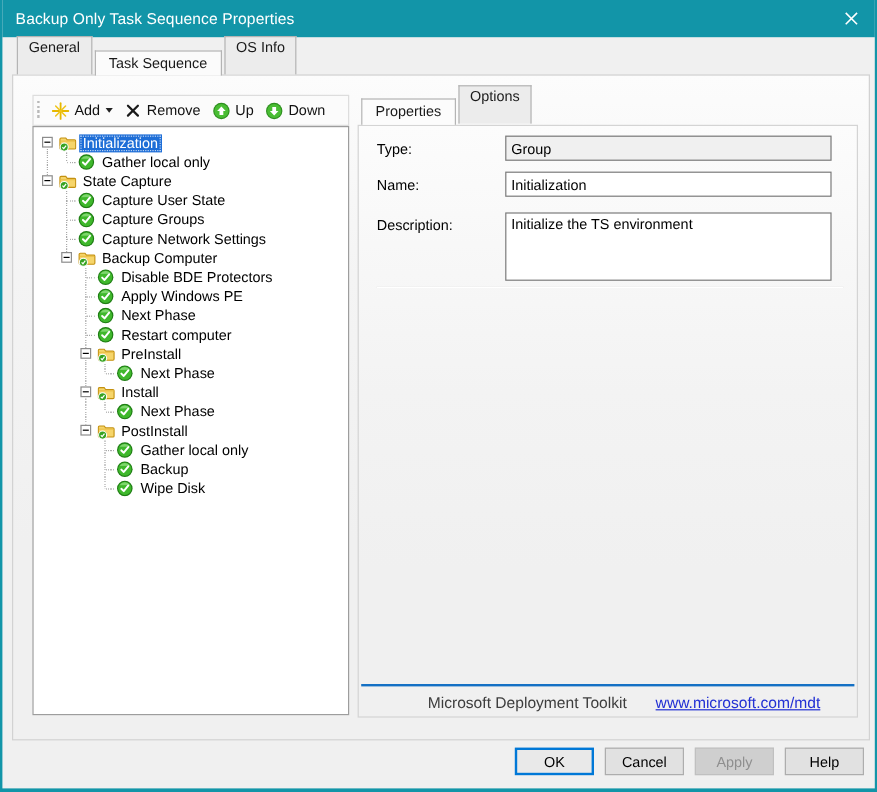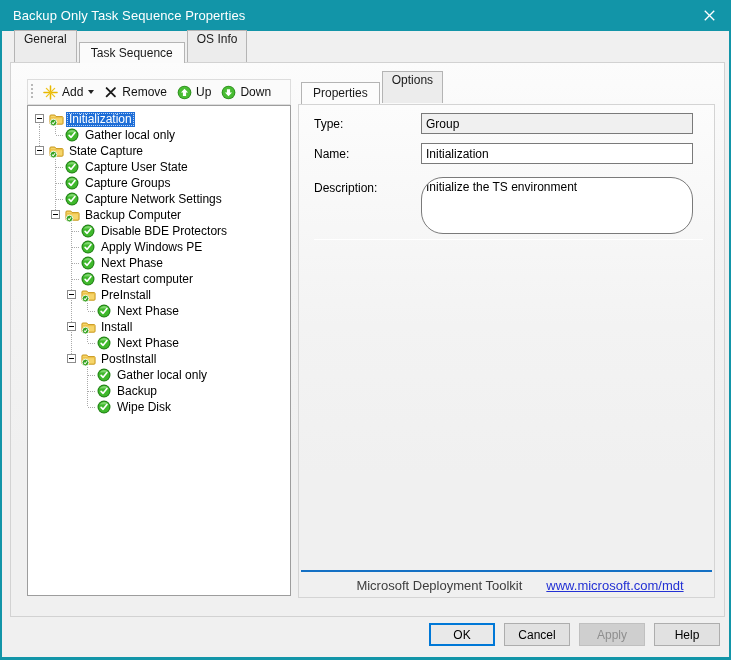--- a/index.html
+++ b/index.html
@@ -413,21 +413,21 @@
     </div>
 
     <div class="subpage">
       <span class="flabel" style="top:12px">Type:</span>
       <input class="tbox ro" style="top: 8px;" readonly="" value="Group">
 
       <span class="flabel" style="top:42px">Name:</span>
       <input class="tbox" style="top: 38px;" value="Initialization">
 
       <span class="flabel" style="top:76px">Description:</span>
-      <textarea class="tbox" style="top: 72px; border-radius: 22px;">Initialize the TS environment</textarea>
+      <textarea class="tbox" style="top: 72px;">Initialize the TS environment</textarea>
 
       <div class="sep"></div>
 
       <div class="mdtline"></div>
       <div class="mdtrow">
         <span class="brand">Microsoft Deployment Toolkit</span>
         <span class="mdtlink">www.microsoft.com/mdt</span>
       </div>
     </div>
 

